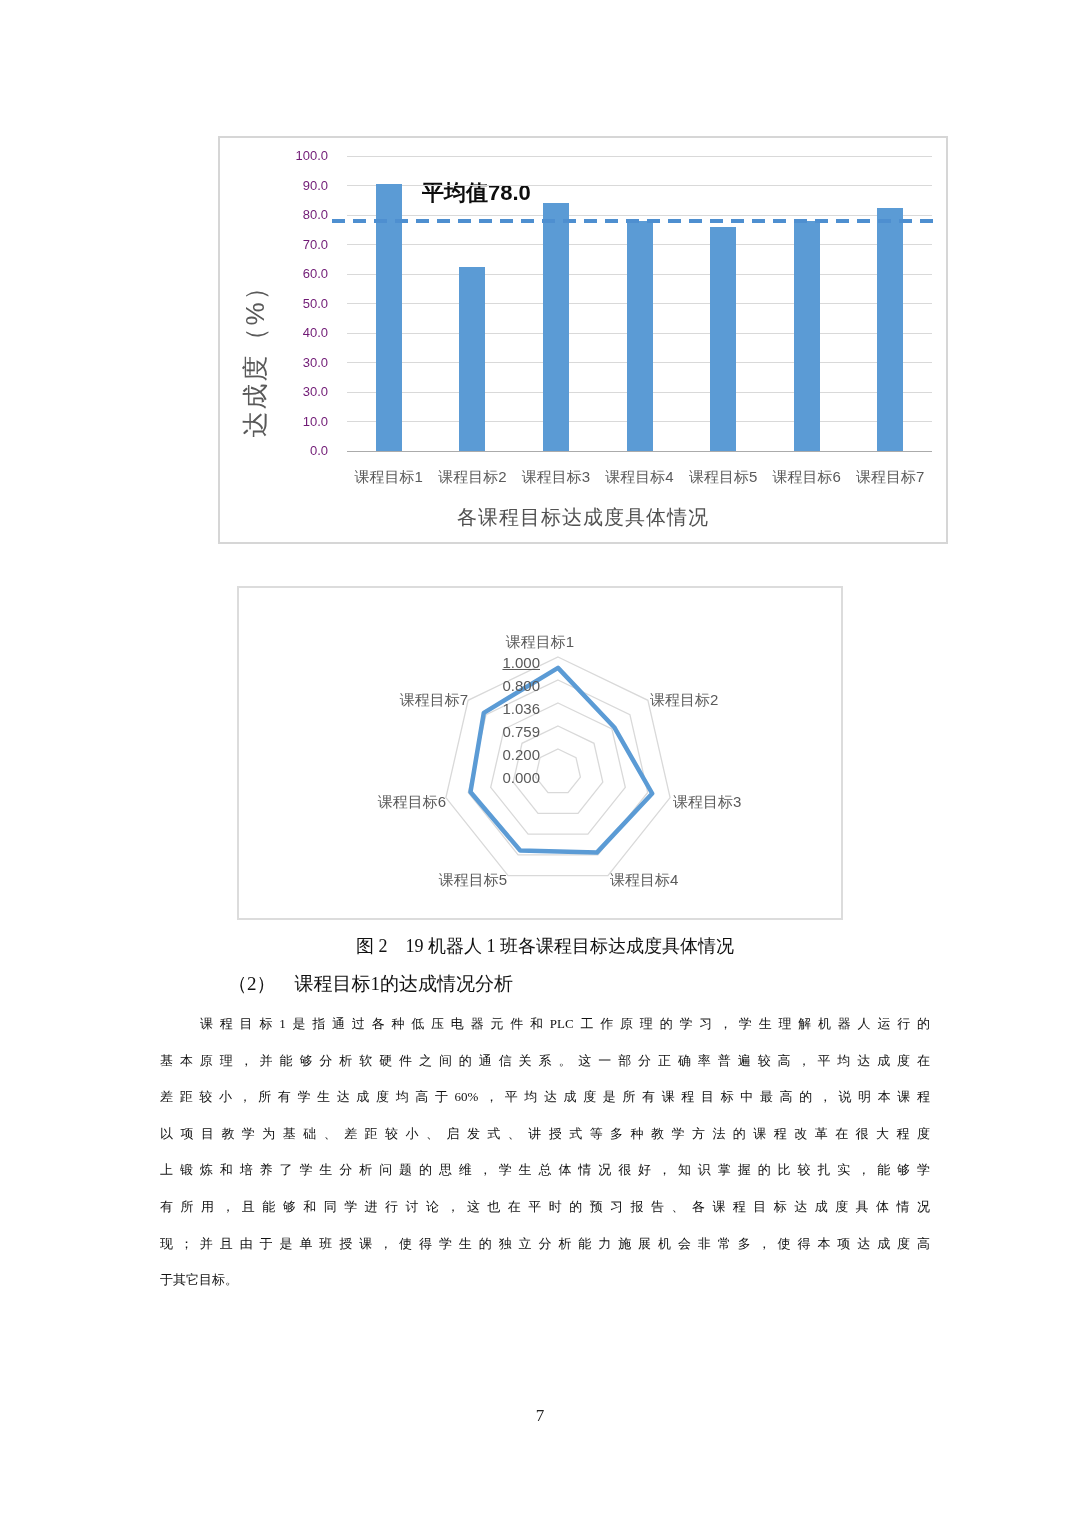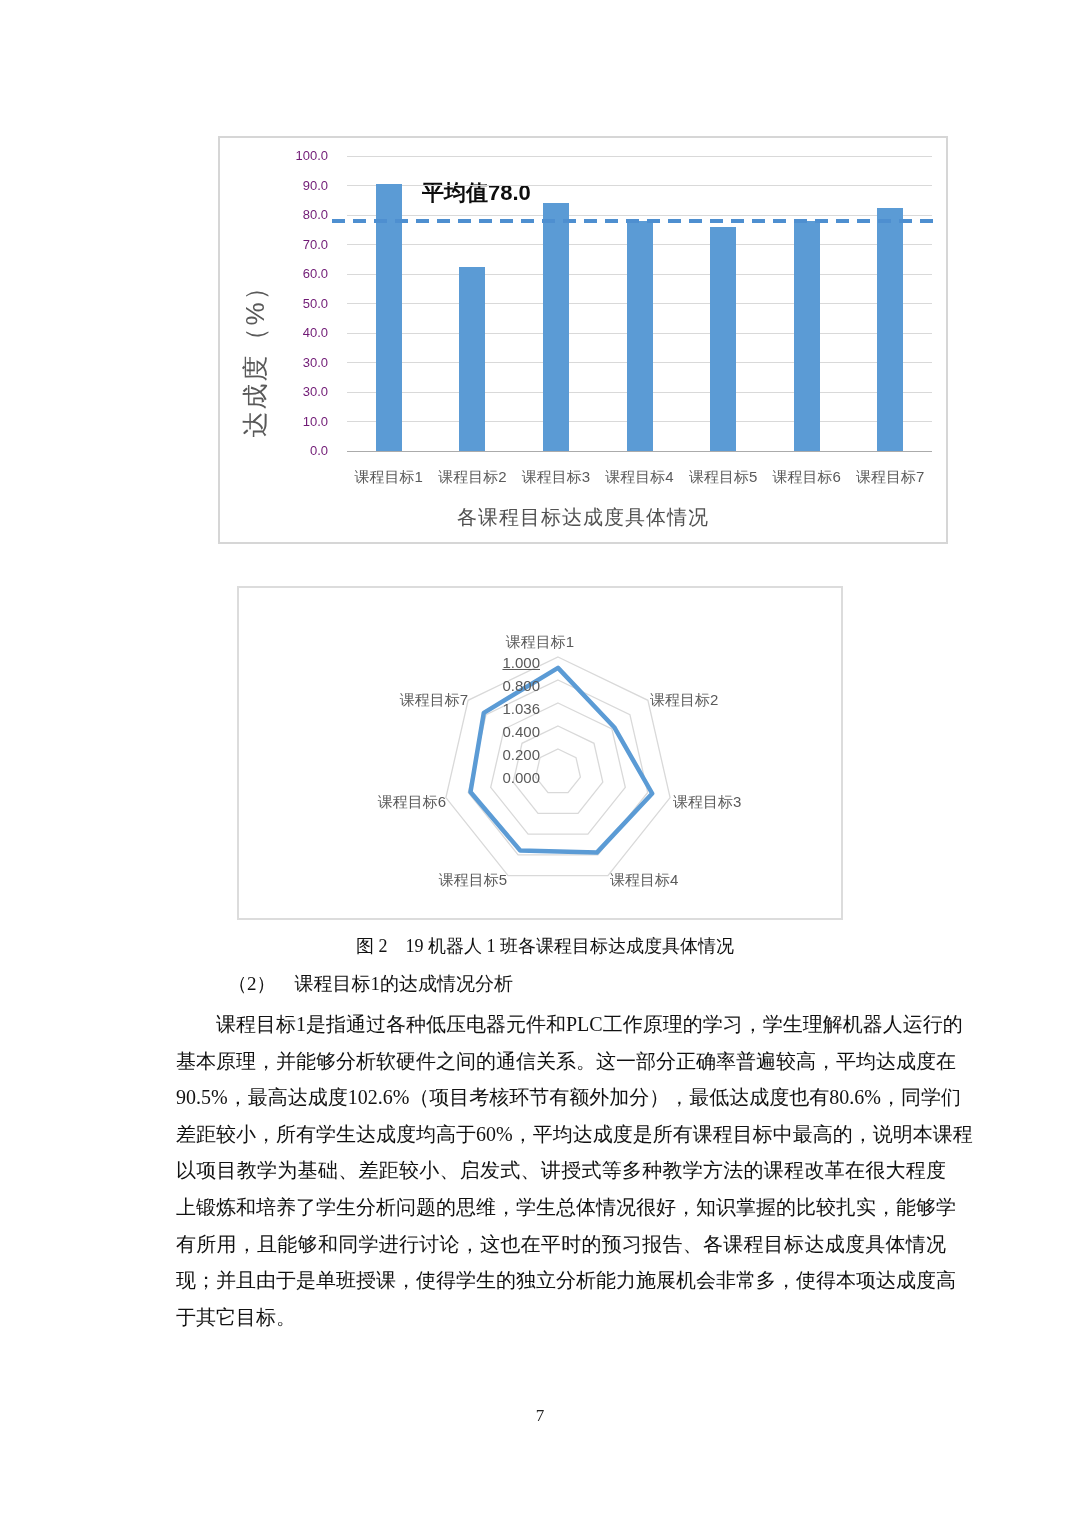--- a/index.html
+++ b/index.html
@@ -35,21 +35,21 @@
     border:2px solid #dcdcdc;background:#ffffff;box-sizing:border-box;
     font-family:"Liberation Sans", sans-serif;
   }
   .radar-box svg{position:absolute;left:0;top:0;}
   .radar-label{position:absolute;font-size:15px;color:#595959;line-height:19px;white-space:nowrap;}
   .ring-label{position:absolute;font-size:15px;color:#595959;line-height:19px;text-align:right;white-space:nowrap;}
   
   .figure-caption{position:absolute;left:160px;top:934px;width:770px;text-align:center;
     font-size:18px;color:#111111;}
   .section-heading{position:absolute;left:228px;top:971px;font-size:19px;color:#111111;}
-  .paragraph{position:absolute;left:176px;top:1006px;width:770px;font-size:20px;color:#111111;}
+  .paragraph{position:absolute;left:160px;top:1006px;width:770px;font-size:13px;color:#111111;}
   .paragraph .pline{height:36.6px;line-height:36.6px;text-align:justify;text-align-last:justify;white-space:nowrap;}
   .paragraph .pline.first{text-indent:40px;}
   .paragraph .pline.last{text-align-last:left;}
   .page-number{position:absolute;left:0;top:1406px;width:1080px;text-align:center;
     font-size:17px;color:#222222;}
 </style>
 </head>
 <body>
 
 <div class="page">
@@ -109,31 +109,30 @@
   <div class="radar-label" style="top: 44px; left: 0px; width: 602px; text-align: center;">课程目标1</div>
       <div class="radar-label" style="top: 102px; left: 411px;">课程目标2</div>
       <div class="radar-label" style="top: 204px; left: 434px;">课程目标3</div>
       <div class="radar-label" style="top: 282px; left: 371px;">课程目标4</div>
       <div class="radar-label" style="top: 282px; right: 334px;">课程目标5</div>
       <div class="radar-label" style="top: 204px; right: 395px;">课程目标6</div>
       <div class="radar-label" style="top: 102px; right: 373px;">课程目标7</div>
       <div class="ring-label" style="right: 301px; top: 65px; text-decoration: underline;">1.000</div>
       <div class="ring-label" style="right: 301px; top: 88px;">0.800</div>
       <div class="ring-label" style="right: 301px; top: 111px;">1.036</div>
-      <div class="ring-label" style="right: 301px; top: 134px;">0.400</div>
+      <div class="ring-label" style="right: 301px; top: 134px;">0.759</div>
       <div class="ring-label" style="right: 301px; top: 157px;">0.200</div>
       <div class="ring-label" style="right: 301px; top: 180px;">0.000</div>
     </div>
 
   <div class="figure-caption">图 2　19 机器人 1 班各课程目标达成度具体情况</div>
   <div class="section-heading">（2）　课程目标1的达成情况分析</div>
   <div class="paragraph">
       <div class="pline first">课程目标1是指通过各种低压电器元件和PLC工作原理的学习，学生理解机器人运行的</div>
       <div class="pline">基本原理，并能够分析软硬件之间的通信关系。这一部分正确率普遍较高，平均达成度在</div>
-      <div class="pline">90.5%，最高达成度102.6%（项目考核环节有额外加分），最低达成度也有80.6%，同学们</div>
       <div class="pline">差距较小，所有学生达成度均高于60%，平均达成度是所有课程目标中最高的，说明本课程</div>
       <div class="pline">以项目教学为基础、差距较小、启发式、讲授式等多种教学方法的课程改革在很大程度</div>
       <div class="pline">上锻炼和培养了学生分析问题的思维，学生总体情况很好，知识掌握的比较扎实，能够学</div>
       <div class="pline">有所用，且能够和同学进行讨论，这也在平时的预习报告、各课程目标达成度具体情况</div>
       <div class="pline">现；并且由于是单班授课，使得学生的独立分析能力施展机会非常多，使得本项达成度高</div>
       <div class="pline last">于其它目标。</div>
     </div>
   <div class="page-number">7</div>
 
 </div>

